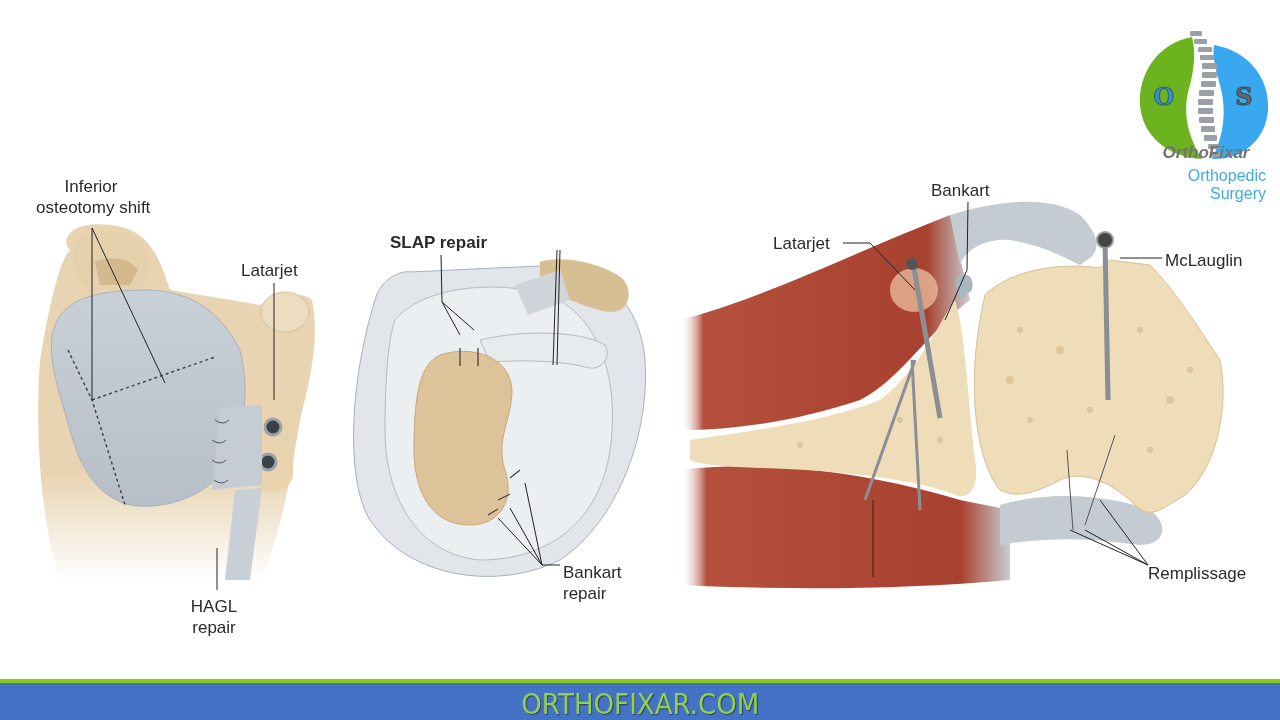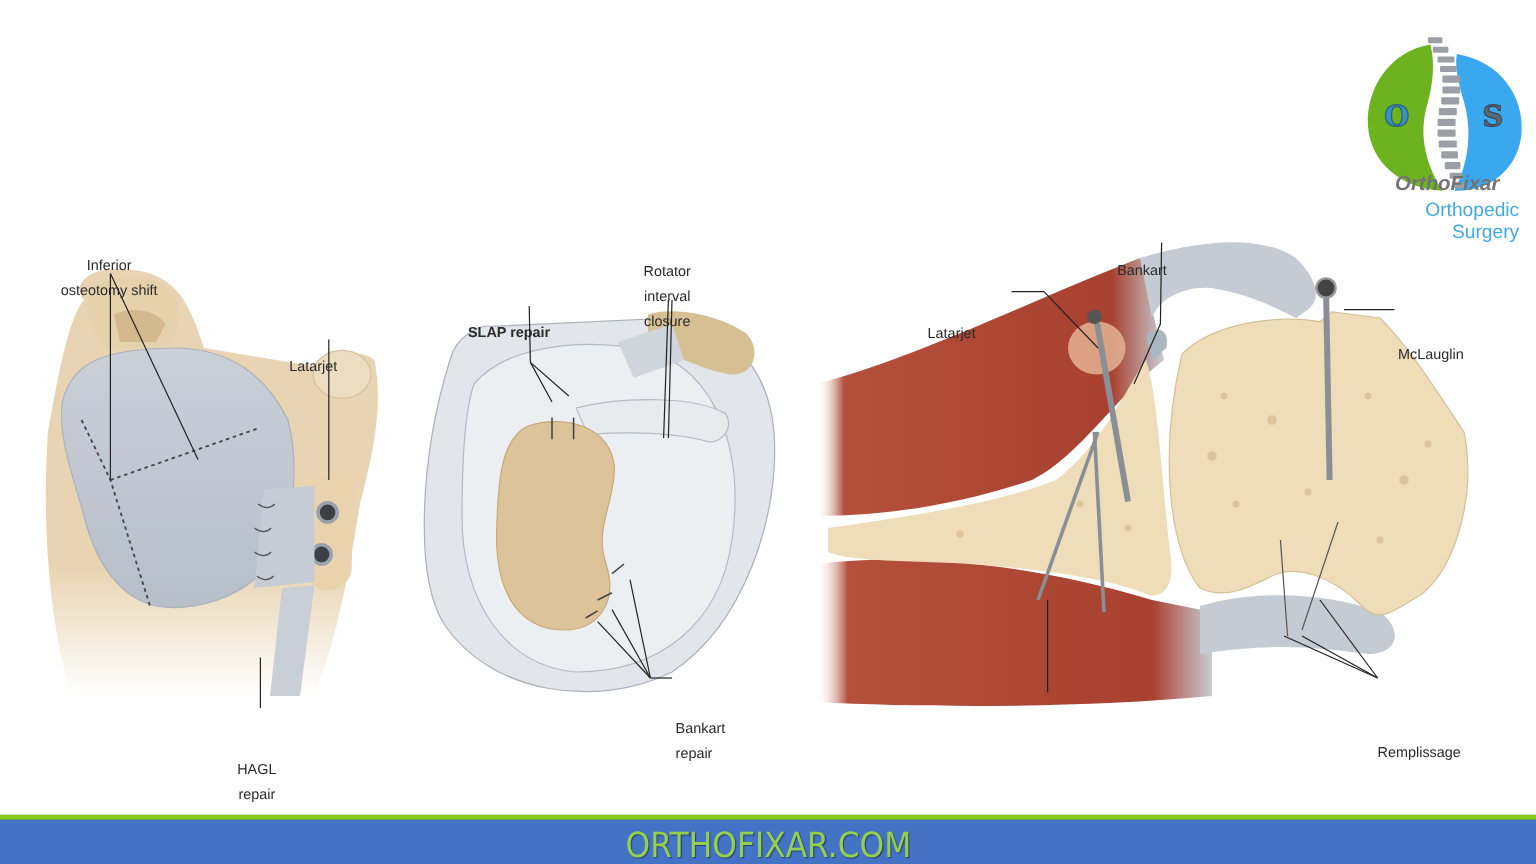--- a/index.html
+++ b/index.html
@@ -1,20 +1,20 @@
 <!DOCTYPE html>
 <html><head>
 <meta charset="utf-8">
 <style>
   html, body { margin:0; padding:0; }
   body { width:1280px; height:720px; background:#ffffff; position:relative; overflow:hidden;
          font-family:"Liberation Sans", sans-serif; }
   .stage { position:absolute; left:0; top:0; width:1280px; height:678px; }
   svg.ill { position:absolute; left:0; top:0; }
-  .lbl { position:absolute; color:#2a2a2a; font-size:12px; line-height:21px; text-align:center; white-space:nowrap;margin-top:35px; }
+  .lbl { position:absolute; color:#2a2a2a; font-size:17px; line-height:21px; text-align:center; white-space:nowrap; }
   .lbl.left { text-align:left; }
   .logo { position:absolute; left:1132px; top:0; width:148px; height:190px; }
   .logo-title { position:absolute; left:1150px; top:143px; width:112px; text-align:center;
                 font-size:17px; font-weight:bold; font-style:italic; color:#737373; }
   .logo-sub { position:absolute; left:1136px; top:167px; width:130px; text-align:right;
               font-size:16px; font-weight:normal; color:#3fa9e6; }
   .banner { position:absolute; left:0; top:679px; width:1280px; height:41px; background:#4472c4;
             border-top:4px solid #84cc16; display:flex; align-items:center; justify-content:center; }
   .banner-text { color:#92d050; font-size:29px; letter-spacing:0px; text-shadow:1px 1px 1px #2a3f6a;
                  font-family:"DejaVu Sans", sans-serif; transform:scaleX(0.9); }
@@ -166,34 +166,29 @@
     <div>Inferior</div>
     <div>osteotomy shift</div>
   </div>
   <div class="lbl" style="left:241px;top:260px;">Latarjet</div>
   <div class="lbl" style="left:184px;top:596px;width:60px;">
     <div>HAGL</div>
     <div>repair</div>
   </div>
 
   <div class="lbl" style="left:390px;top:232px;font-weight:bold;">SLAP repair</div>
-  <div class="lbl" style="left:518px;top:181px;width:76px;">
-    <div>Rotator</div>
-    <div>interval</div>
-    <div>closure</div>
-  </div>
   <div class="lbl left" style="left:563px;top:562px;">
     <div>Bankart</div>
     <div>repair</div>
   </div>
 
   <div class="lbl" style="left:931px;top:180px;">Bankart</div>
   <div class="lbl" style="left:773px;top:233px;">Latarjet</div>
   <div class="lbl" style="left:1165px;top:250px;">McLauglin</div>
-  <div class="lbl" style="left:1148px;top:582px;">Remplissage</div>
+  <div class="lbl" style="left:1148px;top:563px;">Remplissage</div>
 </div>
 
 <svg class="logo" width="148" height="140" viewBox="0 0 148 140">
   <path d="M60,12 C25,18 6,50 8,80 C10,110 35,132 70,134 C55,110 50,85 58,60 C62,44 64,28 60,12 Z" fill="#6cb31f"></path>
   <path d="M82,20 C118,26 138,55 136,85 C134,115 110,135 80,134 C92,110 95,85 88,60 C84,46 80,32 82,20 Z" fill="#3aa8ef"></path>
   <g fill="#9aa0a6">
     <rect x="58" y="6" width="12" height="5" rx="1"></rect>
       <rect x="62" y="14" width="13" height="5" rx="1"></rect>
     <rect x="66" y="22" width="14" height="5" rx="1"></rect>
       <rect x="68" y="30" width="14" height="5" rx="1"></rect>

